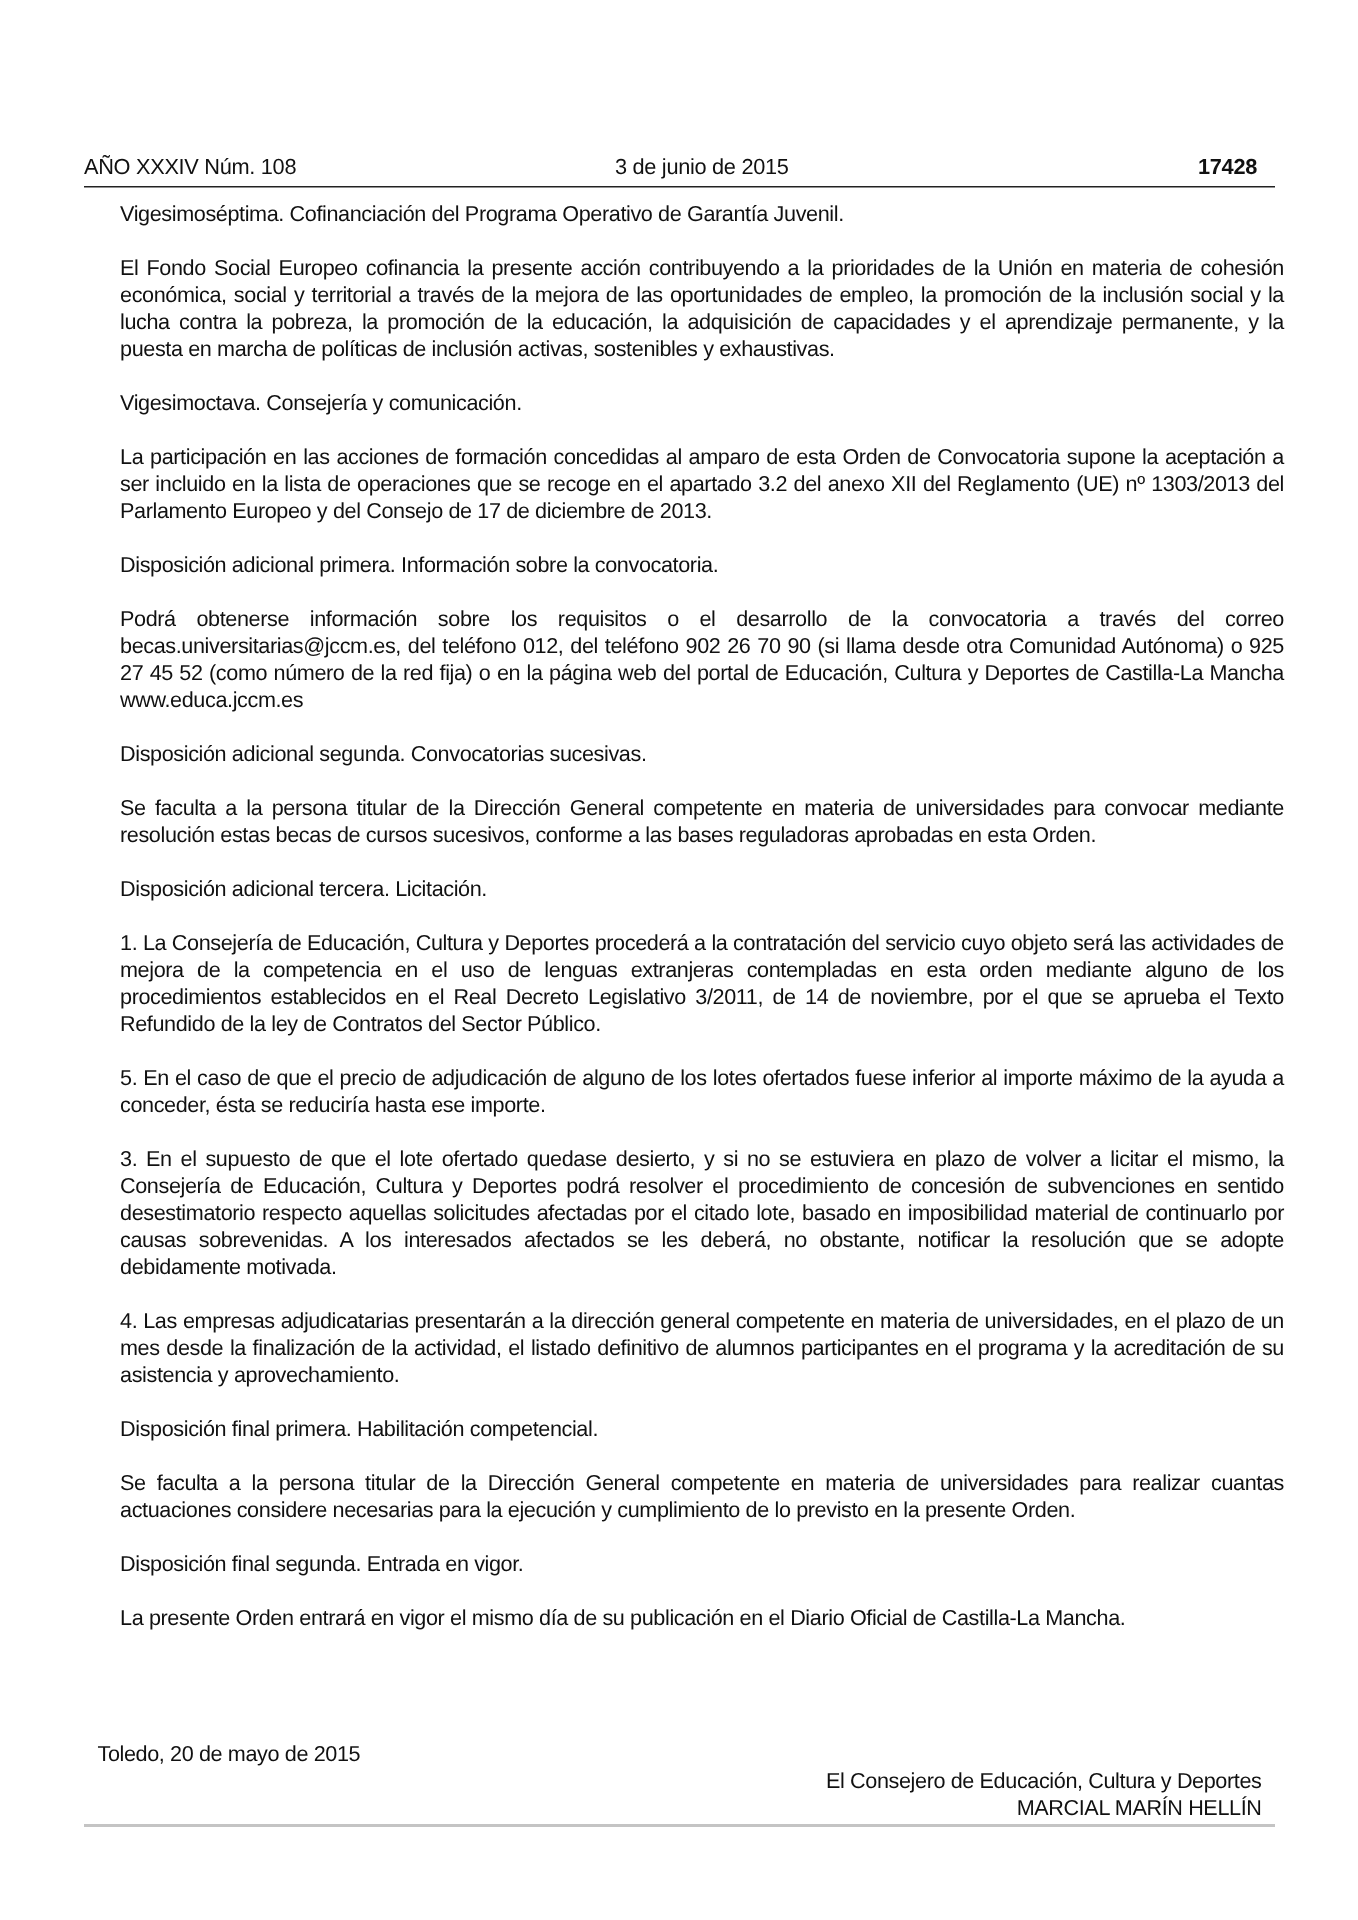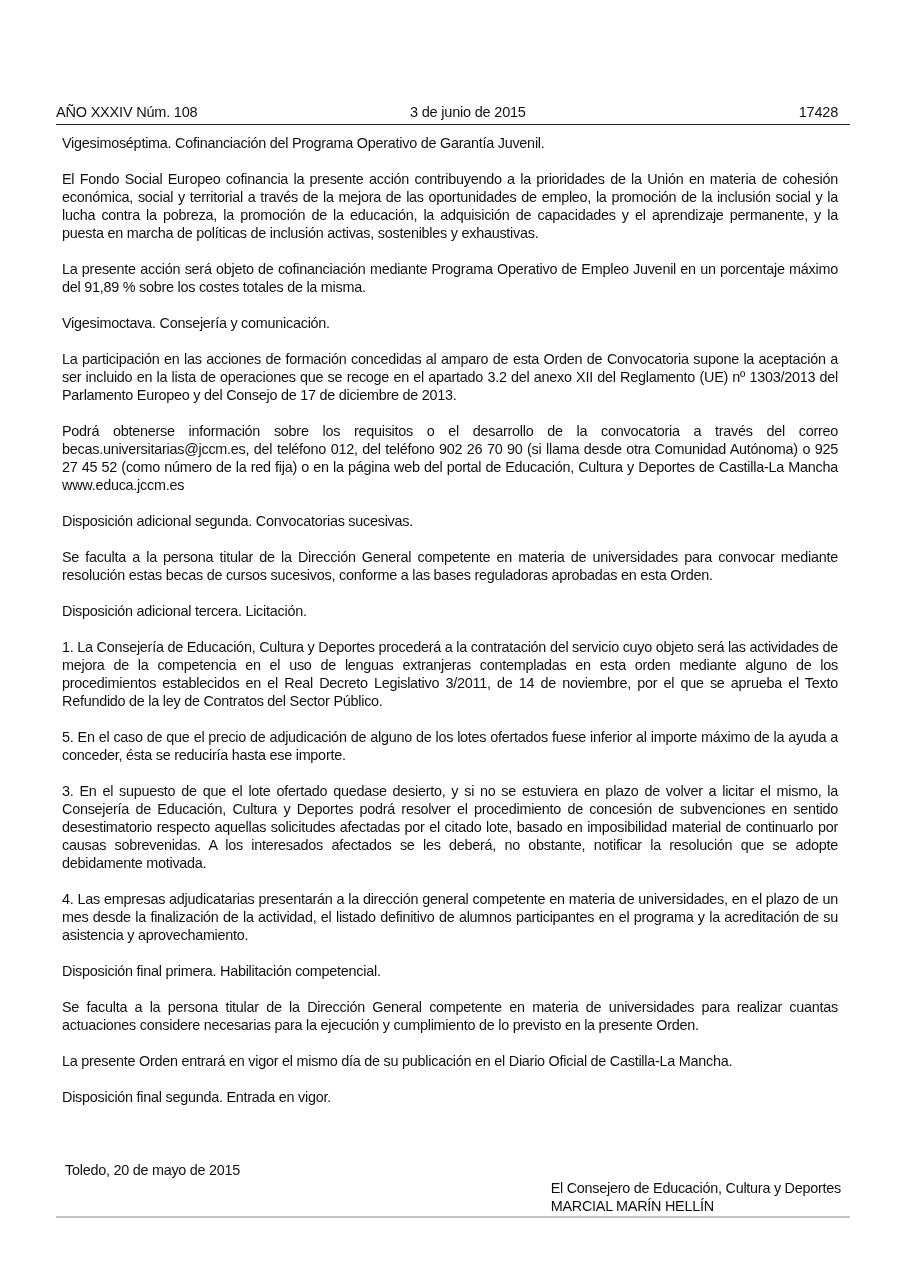--- a/index.html
+++ b/index.html
@@ -26,48 +26,48 @@
     position: absolute;
     left: 56px;
     top: 104px;
     width: 794px;
     height: 20px;
     font-size: 14.5px;
     letter-spacing: -0.2px;
   }
   .header .left { position: absolute; left: 0; top: 0; }
   .header .center { position: absolute; left: 354px; top: 0; }
-  .header .right { position: absolute; right: 12px; top: 0; }
+  .header .right { position: absolute; right: 12px; top: 0; font-weight: bold; }
   .header-rule {
     position: absolute;
     left: 56px;
     top: 124px;
     width: 794px;
     height: 0;
     border-top: 1.6px solid #222222;
   }
   .body {
     position: absolute;
-    left: 62px;
+    left: 80px;
     top: 134px;
     width: 776px;
     font-size: 14.4px;
     line-height: 18px;
     letter-spacing: -0.25px;
   }
   .body p {
     margin: 0 0 18px 0;
     text-align: justify;
     hyphens: manual;
   }
   .signature {
     position: absolute;
     right: 64px;
     top: 1179px;
-    text-align: left;
+    text-align: right;
     font-size: 14.4px;
     line-height: 18px;
     letter-spacing: -0.25px;
   }
   .place-date {
     position: absolute;
     left: 65px;
     top: 1161px;
     font-size: 14.4px;
     line-height: 18px;
@@ -90,35 +90,35 @@
   <div class="header">
     <span class="left">AÑO XXXIV  Núm. 108</span>
     <span class="center">3 de junio de 2015</span>
     <span class="right">17428</span>
   </div>
   <div class="header-rule"></div>
 
   <div class="body">
     <p>Vigesimoséptima. Cofinanciación del Programa Operativo de Garantía Juvenil.</p>
     <p>El Fondo Social Europeo cofinancia la presente acción contribuyendo a la prioridades de la Unión en materia de cohesión económica, social y territorial a través de la mejora de las oportunidades de empleo, la promoción de la inclusión social y la lucha contra la pobreza, la promoción de la educación, la adquisición de capacidades y el aprendizaje permanente, y la puesta en marcha de políticas de inclusión activas, sostenibles y exhaustivas.</p>
-    <p>La presente acción será objeto de cofinanciación mediante Programa Operativo de Empleo Juvenil en un porcentaje máximo del 91,89 % sobre los costes totales de la misma.</p>
     <p>Vigesimoctava. Consejería y comunicación.</p>
     <p>La participación en las acciones de formación concedidas al amparo de esta Orden de Convocatoria supone la aceptación a ser incluido en la lista de operaciones que se recoge en el apartado 3.2 del anexo XII del Reglamento (UE) nº 1303/2013 del Parlamento Europeo y del Consejo de 17 de diciembre de 2013.</p>
+    <p>Disposición adicional primera. Información sobre la convocatoria.</p>
     <p>Podrá obtenerse información sobre los requisitos o el desarrollo de la convocatoria a través del correo becas.universitarias@jccm.es, del teléfono 012, del teléfono 902 26 70 90 (si llama desde otra Comunidad Autónoma) o 925 27 45 52 (como número de la red fija) o en la página web del portal de Educación, Cultura y Deportes de Castilla-La Mancha www.educa.jccm.es</p>
     <p>Disposición adicional segunda. Convocatorias sucesivas.</p>
     <p>Se faculta a la persona titular de la Dirección General competente en materia de universidades para convocar mediante resolución estas becas de cursos sucesivos, conforme a las bases reguladoras aprobadas en esta Orden.</p>
     <p>Disposición adicional tercera. Licitación.</p>
     <p>1. La Consejería de Educación, Cultura y Deportes procederá a la contratación del servicio cuyo objeto será las actividades de mejora de la competencia en el uso de lenguas extranjeras contempladas en esta orden mediante alguno de los procedimientos establecidos en el Real Decreto Legislativo 3/2011, de 14 de noviembre, por el que se aprueba el Texto Refundido de la ley de Contratos del Sector Público.</p>
     <p>5. En el caso de que el precio de adjudicación de alguno de los lotes ofertados fuese inferior al importe máximo de la ayuda a conceder, ésta se reduciría hasta ese importe.</p>
     <p>3. En el supuesto de que el lote ofertado quedase desierto, y si no se estuviera en plazo de volver a licitar el mismo, la Consejería de Educación, Cultura y Deportes podrá resolver el procedimiento de concesión de subvenciones en sentido desestimatorio respecto aquellas solicitudes afectadas por el citado lote, basado en imposibilidad material de continuarlo por causas sobrevenidas. A los interesados afectados se les deberá, no obstante, notificar la resolución que se adopte debidamente motivada.</p>
     <p>4. Las empresas adjudicatarias presentarán a la dirección general competente en materia de universidades, en el plazo de un mes desde la finalización de la actividad, el listado definitivo de alumnos participantes en el programa y la acreditación de su asistencia y aprovechamiento.</p>
     <p>Disposición final primera. Habilitación competencial.</p>
     <p>Se faculta a la persona titular de la Dirección General competente en materia de universidades para realizar cuantas actuaciones considere necesarias para la ejecución y cumplimiento de lo previsto en la presente Orden.</p>
+    <p>Disposición final segunda. Entrada en vigor.</p>
     <p>La presente Orden entrará en vigor el mismo día de su publicación en el Diario Oficial de Castilla-La Mancha.</p>
-    <p>Disposición final segunda. Entrada en vigor.</p>
   </div>
 
   <div class="place-date">Toledo, 20 de mayo de 2015</div>
 
   <div class="signature">
     <div>El Consejero de Educación, Cultura y Deportes</div>
     <div>MARCIAL MARÍN HELLÍN</div>
   </div>
 
   <div class="footer-rule"></div>

